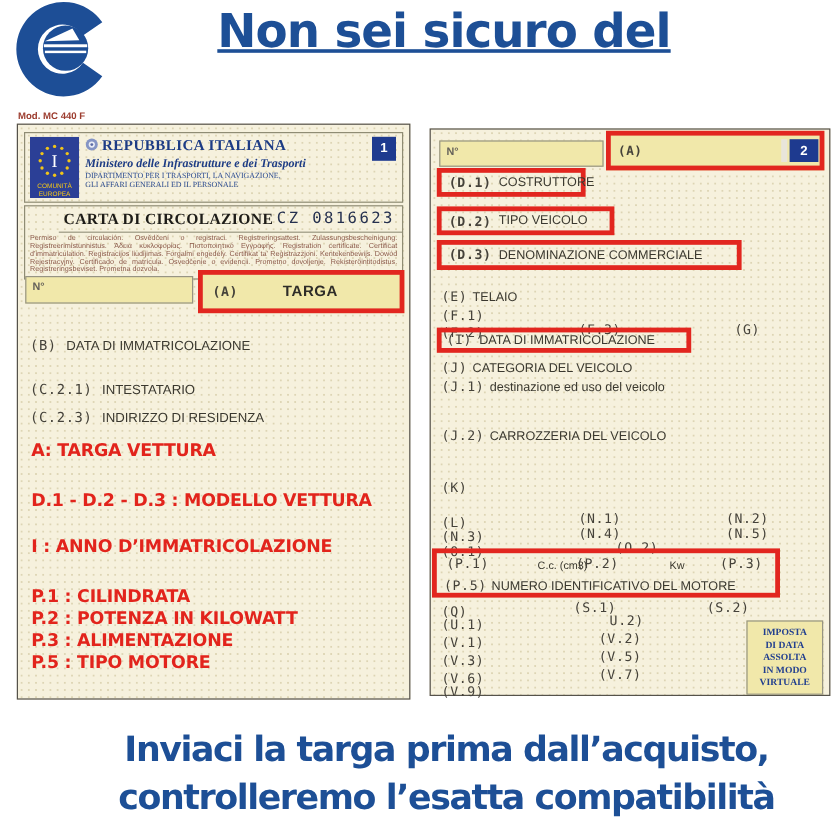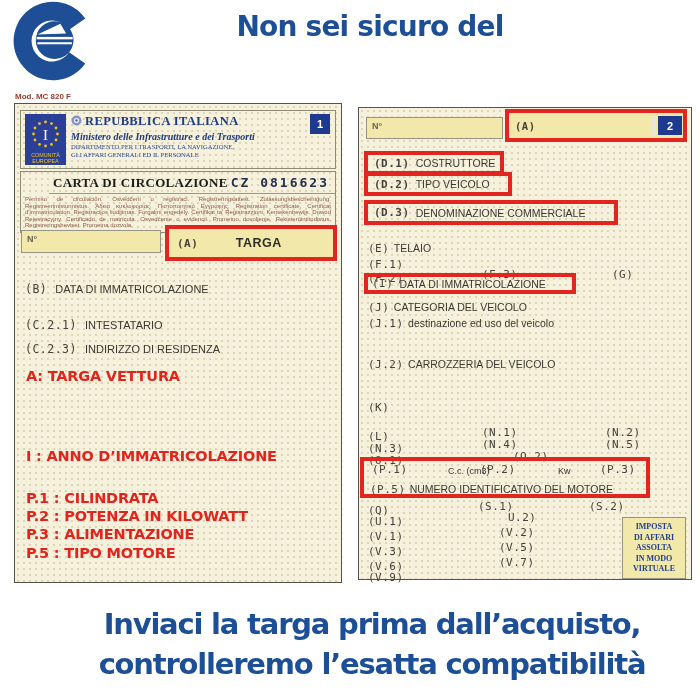--- a/index.html
+++ b/index.html
@@ -2,22 +2,22 @@
 <html><head>
 <meta charset="utf-8">
 <style>
   * { margin:0; padding:0; box-sizing:border-box; }
   html,body { width:700px; height:700px; }
   body { position:relative; background:#ffffff; font-family:"Liberation Sans", sans-serif; overflow:hidden; }
 
   
   .logo { position:absolute; left:12px; top:0px; width:82px; height:82px; }
   .main-title { position:absolute; left:90px; top:8px; width:560px; text-align:center;
-    font-family:"DejaVu Sans", sans-serif; font-weight:bold; font-size:28px; line-height:37px;
-    letter-spacing:-0.8px; color:#1d4f96; }
+    font-family:"DejaVu Sans", sans-serif; font-weight:bold; font-size:39px; line-height:37px;
+    letter-spacing:-0.8px; color:#1d4f96;text-decoration:underline; }
 
   
   .doc { position:absolute; border:1px solid #55524a; background-color:#f6f1dd;
     background-image:radial-gradient(circle, rgba(197,185,140,.5) .8px, transparent 1px);
     background-size:6px 6px; }
   .code { font-family:"DejaVu Sans Mono", monospace; font-size:11px; color:#45423a; letter-spacing:.5px; }
   .lbl  { font-family:"Liberation Sans", sans-serif; font-size:10.5px; color:#3a382f; }
   .row  { position:absolute; left:9px; right:6px; white-space:nowrap; }
   .yellow-field { background:#f1e8aa; border:1px solid #979483; }
   .red-box { border:4px solid #e2261f; }
@@ -33,21 +33,21 @@
   .one-box { position:absolute; right:5px; top:3px; width:20px; height:20px; }
   .hdr-text { position:absolute; left:50px; right:30px; top:3px; text-align:left; color:#1d3c85; }
   .country-row { font-family:"Liberation Serif", serif; font-weight:bold; font-size:12.5px; letter-spacing:.4px; }
   .emblem { display:inline-block; vertical-align:-1px; margin-right:3px; }
   .ministry { font-family:"Liberation Serif", serif; font-style:italic; font-weight:bold; font-size:10px; margin-top:2px; }
   .dept { font-family:"Liberation Serif", serif; font-size:6.6px; line-height:7.5px; color:#2a4a8f; margin-top:1px; }
 
   .ldr-title-box { position:absolute; left:5px; top:67px; right:5px; border:1px solid #8f8c74; }
   .title-row { display:flex; justify-content:space-between; align-items:flex-start; padding:3px 6px 2px 4px; border-bottom:1px solid #9a9780;margin-left:28px; }
   .doc-title { font-family:"Liberation Serif", serif; font-weight:bold; font-size:13px; color:#1d1c18; letter-spacing:.3px; }
-  .serial { font-family:"DejaVu Sans Mono", monospace; font-weight:bold; font-size:13px; letter-spacing:2px; color:#25304f; }
+  .serial { font-family:"DejaVu Sans Mono", monospace; font-weight:normal; font-size:13px; letter-spacing:2px; color:#25304f; }
   .multilingual { padding:2px 4px 3px 4px; font-size:6px; line-height:6.6px; color:#8a5848; text-align:justify; }
 
   .n-field-l { position:absolute; left:6px; top:126px; width:140px; height:23px; padding:3px 5px;
     font-size:9px; font-weight:bold; color:#66625a; }
   .a-box-l { position:absolute; left:150px; top:121px; width:172px; height:36px; display:flex; align-items:center; background:#f1e8aa; }
   .a-box-l .code { font-weight:bold; margin-left:8px; }
   .a-value { flex:1; text-align:center; font-weight:bold; font-size:12.5px; color:#2e2c28; margin-right:14px; letter-spacing:.5px; }
 
   .ld-row { position:absolute; left:10px; white-space:nowrap; }
   .ld-row .lbl { font-size:11px; margin-left:8px; }
@@ -101,21 +101,21 @@
   <circle cx="52" cy="49" r="23" fill="#1d4e96"></circle>
   <polygon points="31,42 59,29 66,41" fill="#ffffff"></polygon>
   <rect x="30" y="45" width="44" height="3" fill="#ffffff"></rect>
   <rect x="31" y="51.5" width="42" height="2.5" fill="#ffffff"></rect>
 </svg>
 
 <div class="main-title">
   <div>Non sei sicuro del</div>
 </div>
 
-<div class="mod-label">Mod. MC 820 F</div>
+<div class="mod-label">Mod. MC 440 F</div>
 
 <div class="doc doc-left">
 
   <div class="ldr-header">
     <svg class="eu-flag" viewBox="0 0 41 51">
       <rect width="41" height="51" fill="#2b3f96"></rect>
       <g fill="#f0c419">
         <circle cx="20.5" cy="8" r="1.4"></circle>
           <circle cx="26.5" cy="9.6" r="1.4"></circle>
           <circle cx="31" cy="14" r="1.4"></circle>
@@ -171,39 +171,40 @@
     <span class="code">(B)</span><span class="lbl">DATA DI IMMATRICOLAZIONE</span>
   </div>
   <div class="ld-row" style="top:211px">
     <span class="code">(C.2.1)</span><span class="lbl">INTESTATARIO</span>
   </div>
   <div class="ld-row" style="top:235px">
     <span class="code">(C.2.3)</span><span class="lbl">INDIRIZZO DI RESIDENZA</span>
   </div>
 
   <div class="annot" style="top:264px">A: TARGA VETTURA</div>
+  <div class="annot" style="top:306px">D.1 - D.2 - D.3 : MODELLO VETTURA</div>
   <div class="annot" style="top:344px">I : ANNO D’IMMATRICOLAZIONE</div>
   <div class="annot" style="top:386px">P.1 : CILINDRATA</div>
   <div class="annot" style="top:404px">P.2 : POTENZA IN KILOWATT</div>
   <div class="annot" style="top:422px">P.3 : ALIMENTAZIONE</div>
   <div class="annot" style="top:441px">P.5 :  TIPO MOTORE</div>
 </div>
 
 <div class="doc doc-right">
 
   <div class="n-field-r yellow-field">N°</div>
 
   <div class="a-box-r red-box">
     <span class="code">(A)</span>
     <span style="flex:1"></span>
     <span class="a-gap"></span>
     <span class="two-box navy-box">2</span>
   </div>
 
-  <div class="d-box red-box" style="left:5px; top:43px; width:140px; height:24px">
+  <div class="d-box red-box" style="left:5px; top:32px; width:124px; height:24px">
     <span class="code">(D.1)</span>
       <span class="lbl">COSTRUTTORE</span>
   </div>
   <div class="d-box red-box" style="left:5px; top:64px; width:148px; height:24px">
     <span class="code">(D.2)</span>
       <span class="lbl">TIPO VEICOLO</span>
   </div>
   <div class="d-box red-box" style="left:5px; top:92px; width:254px; height:25px">
     <span class="code">(D.3)</span>
       <span class="lbl">DENOMINAZIONE COMMERCIALE</span>
@@ -287,21 +288,21 @@
   <div class="row" style="top:448px">
     <span class="code">(V.6)</span>
     <span class="code c2" style="left:131px">(V.7)</span>
   </div>
   <div class="row" style="top:459px">
     <span class="code">(V.9)</span>
   </div>
 
   <div class="stamp yellow-field">
     <div>IMPOSTA</div>
-    <div>DI AFFARI</div>
+    <div>DI DATA</div>
     <div>ASSOLTA</div>
     <div>IN MODO</div>
     <div>VIRTUALE</div>
   </div>
 </div>
 
 <div class="footer">
   <div>Inviaci la targa prima dall’acquisto,</div>
   <div>controlleremo l’esatta compatibilità</div>
 </div>

